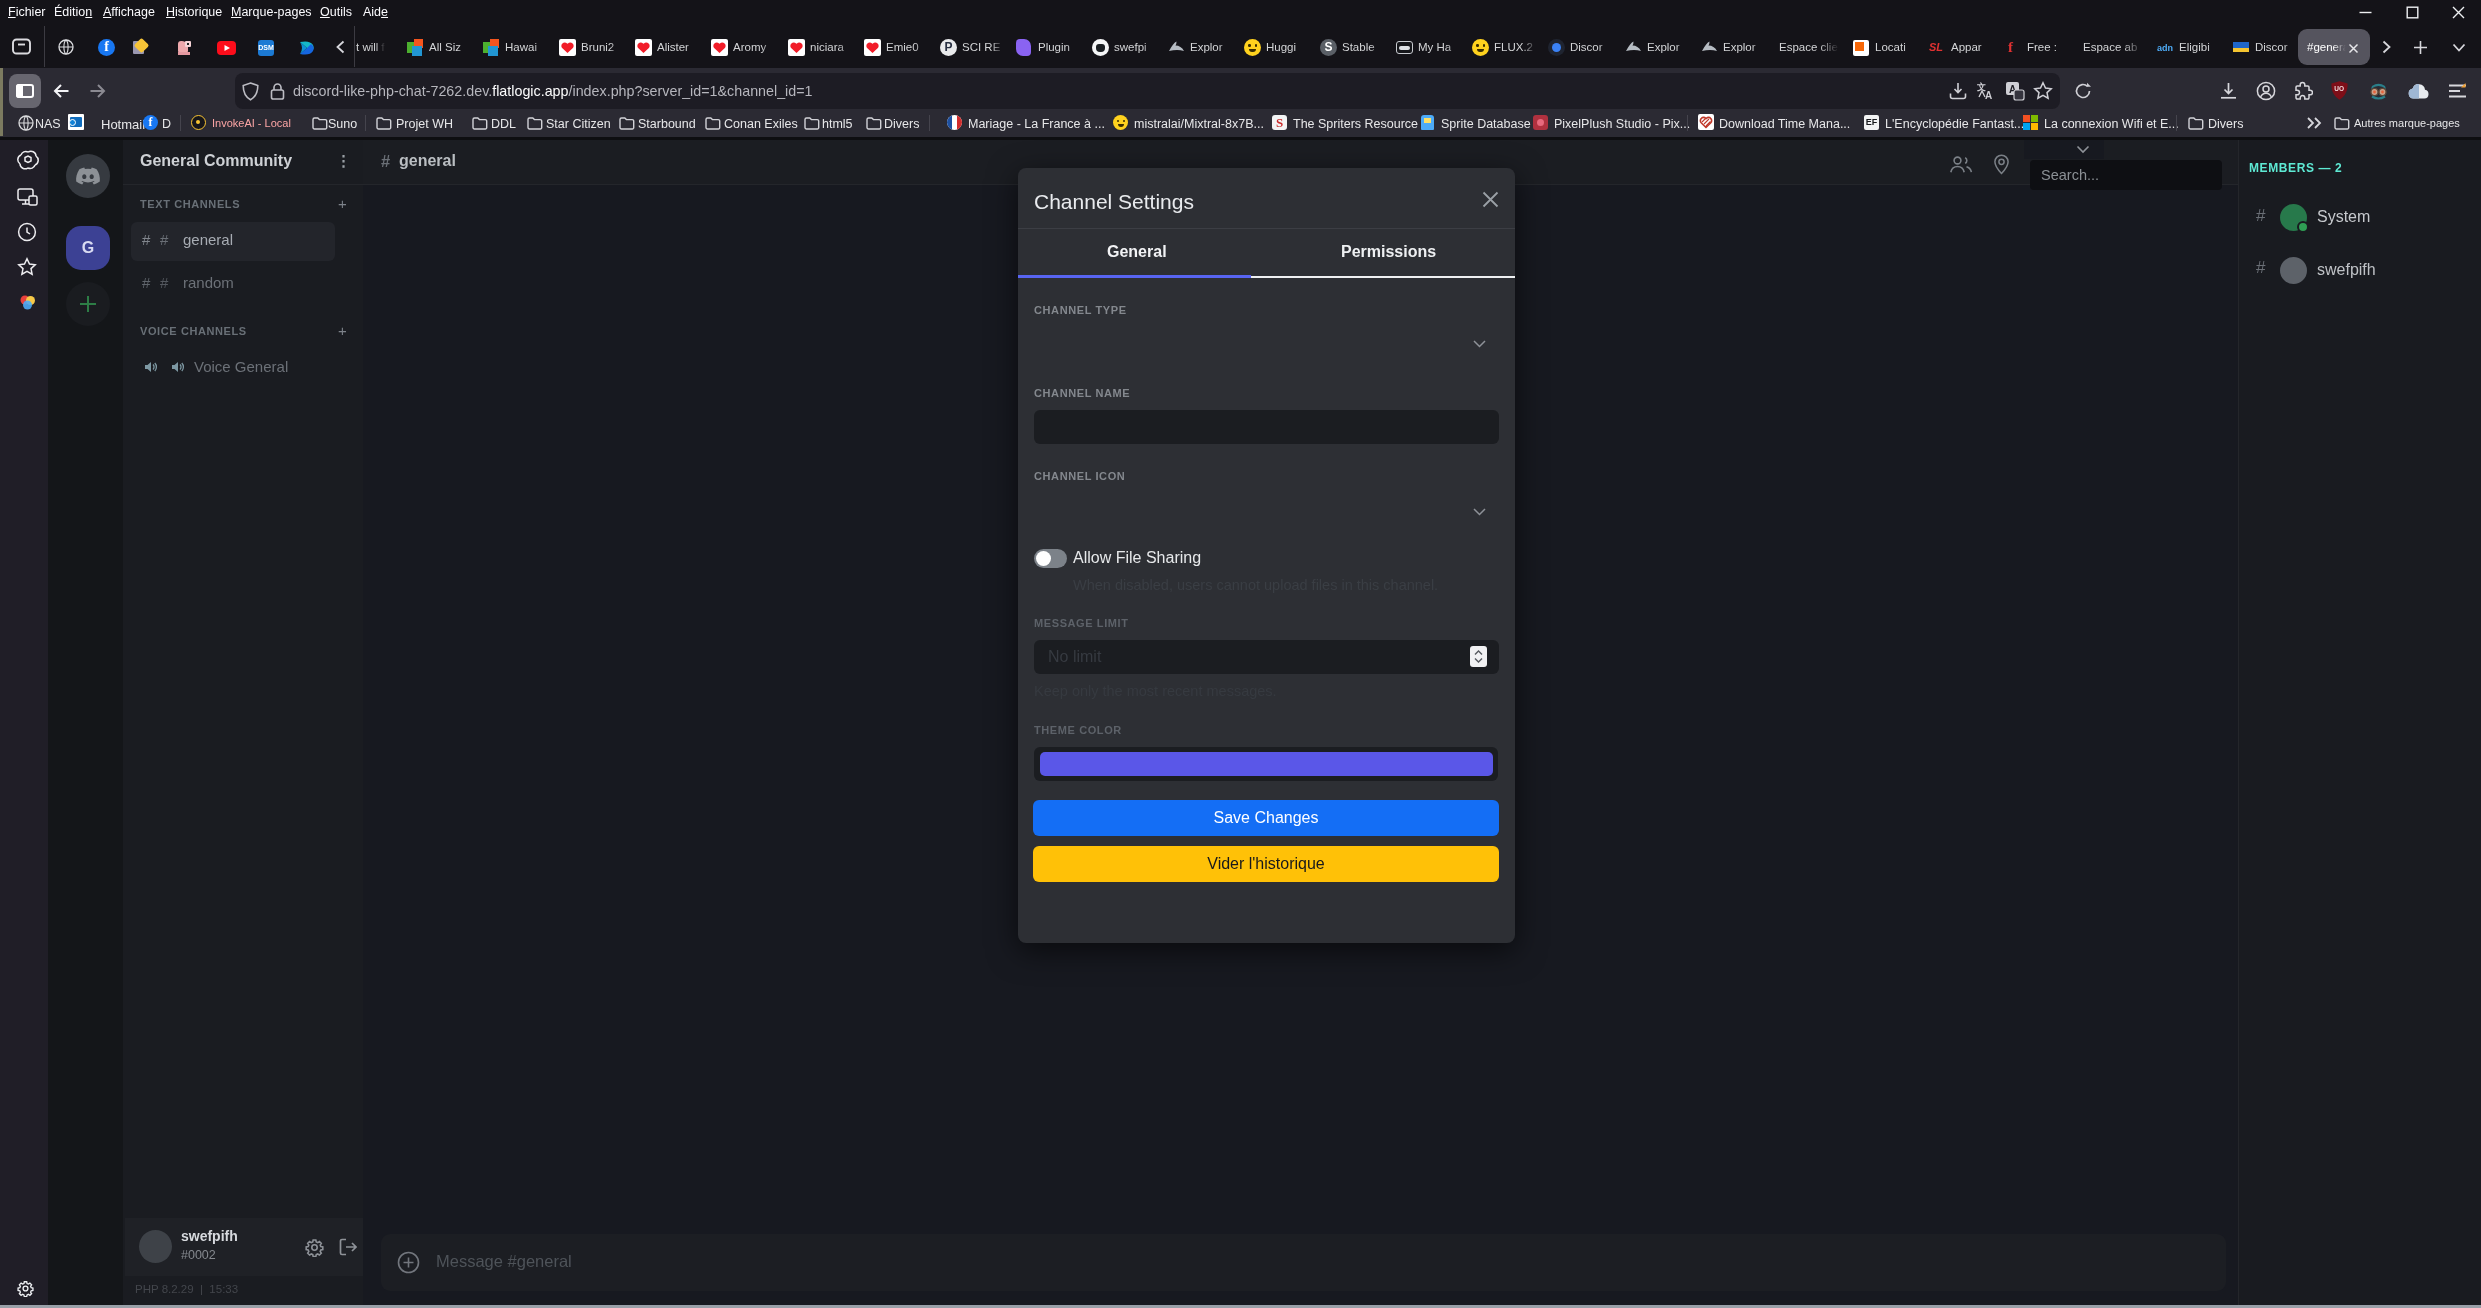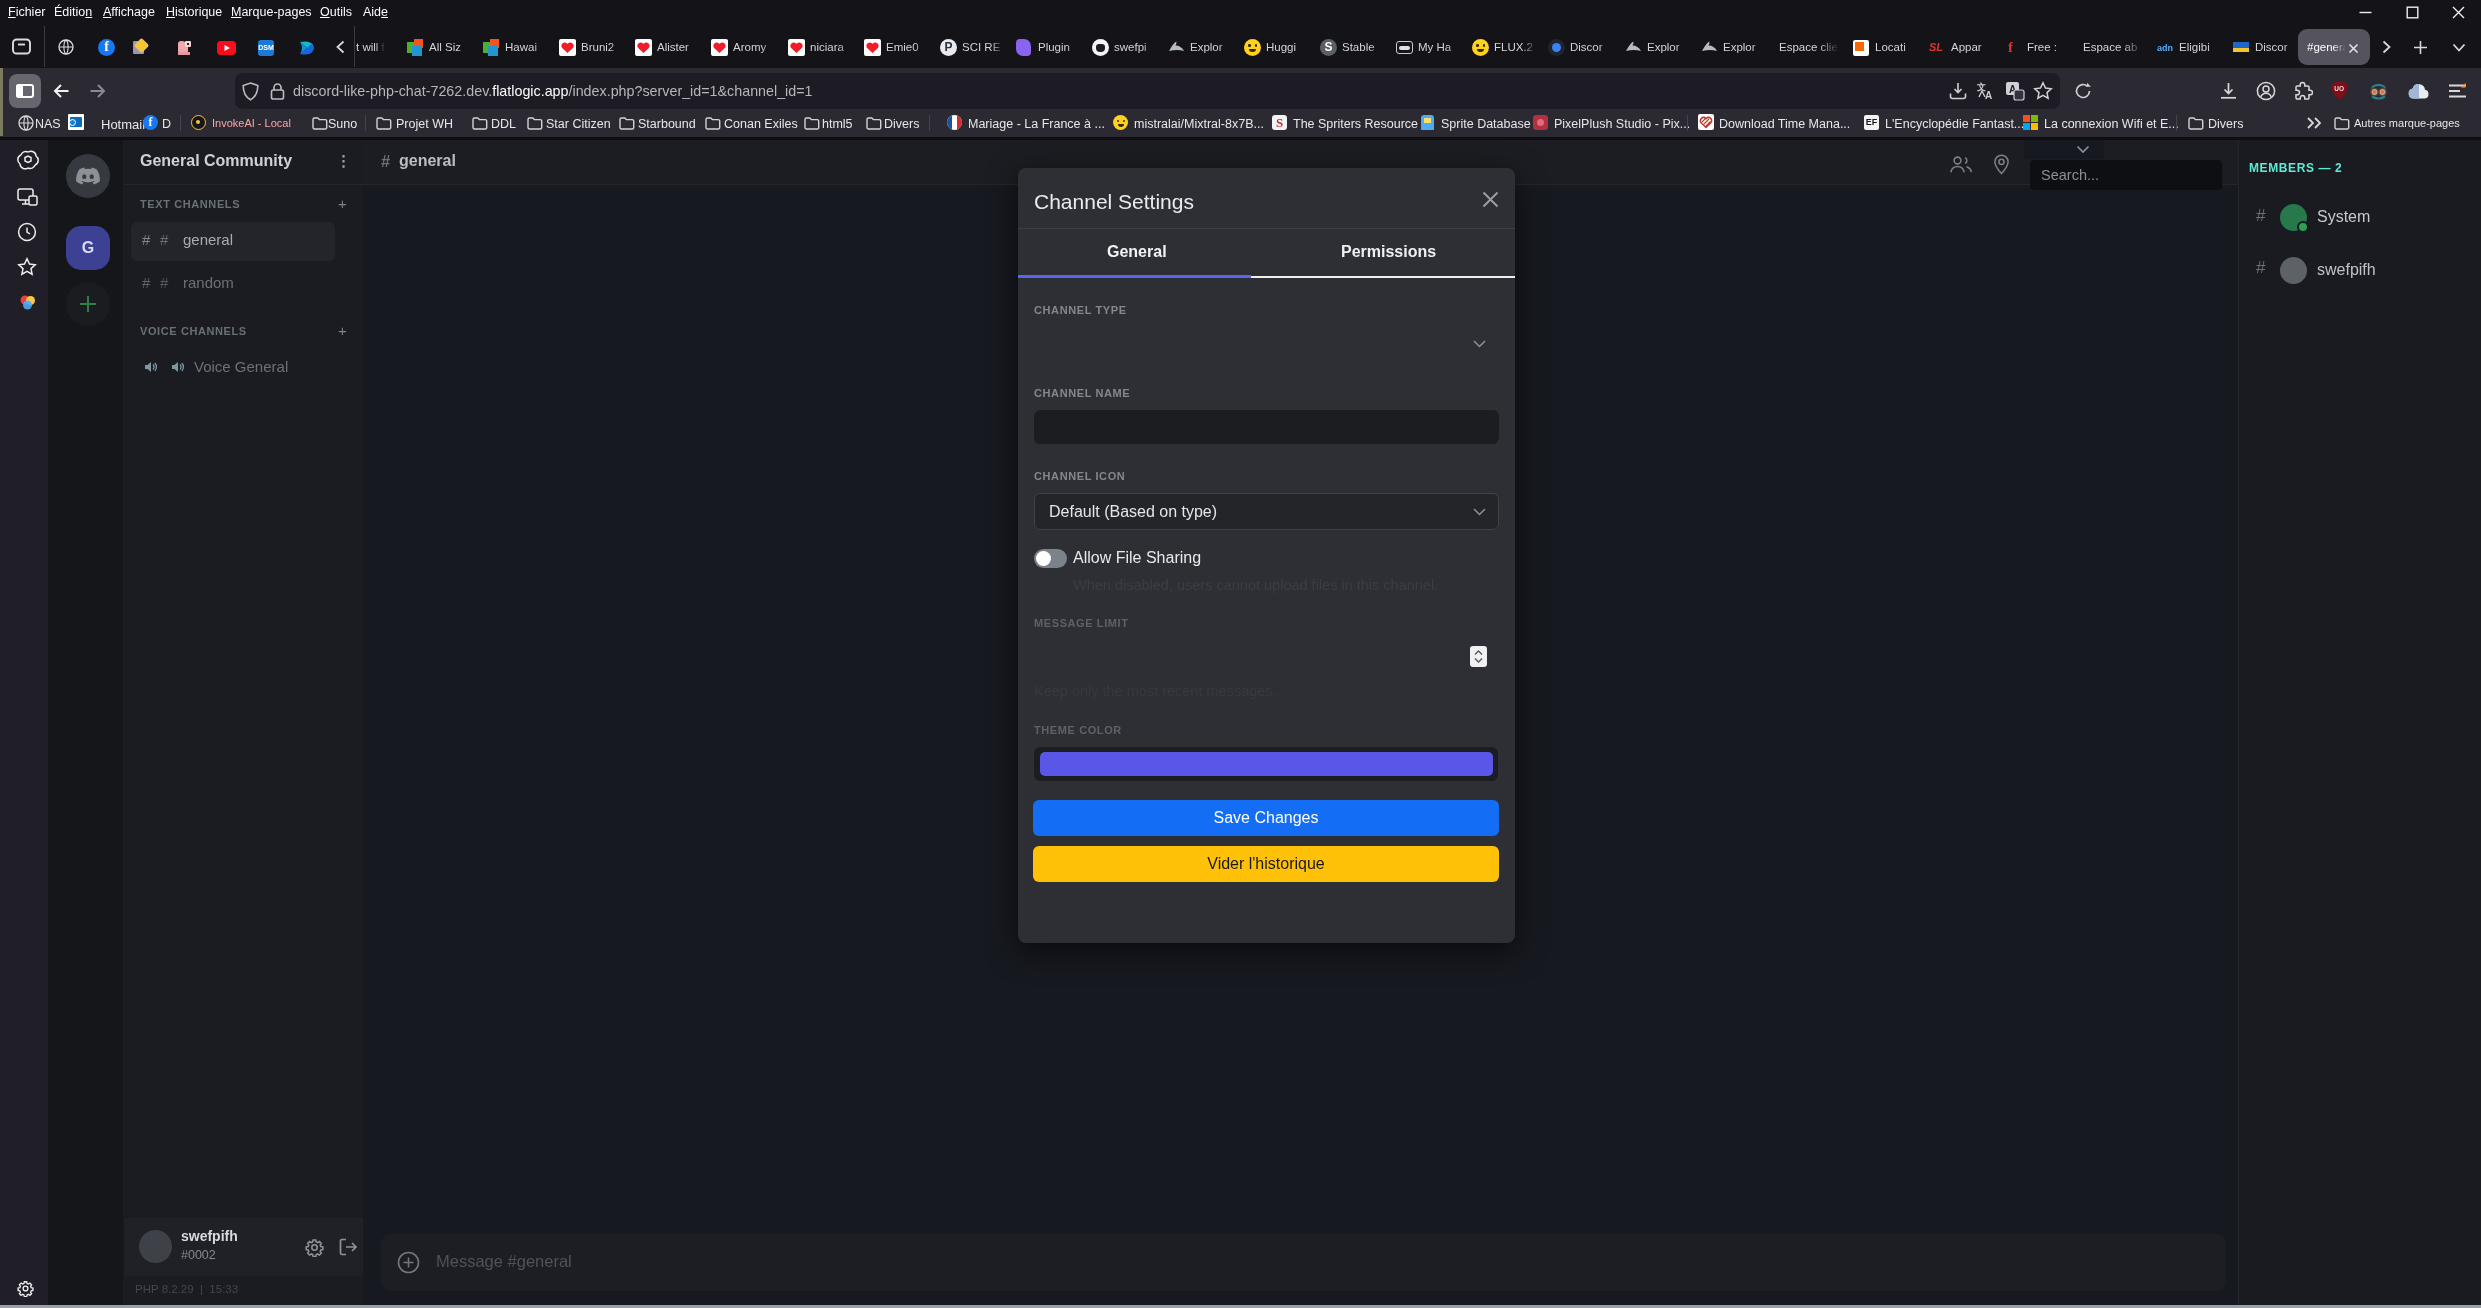--- a/index.html
+++ b/index.html
@@ -508,30 +508,30 @@
     <div class="abs" style="left:323px;top:75px;font-size:16px;font-weight:bold;color:#eef0f2">Permissions</div>
     <div class="abs" style="left:0;top:107px;width:233px;height:3px;background:#5865f2"></div>
     <div class="abs" style="left:233px;top:108px;width:264px;height:2px;background:#eef0f2"></div>
     <div class="mlbl" style="left:16px;top:136px">CHANNEL TYPE</div>
     <svg class="abs" style="left:455px;top:172px" width="13" height="8" viewBox="0 0 13 8">
         <path d="M1 1l5.5 5.5L12 1" fill="none" stroke="#8e9298" stroke-width="1.5"></path>
       </svg>
     <div class="mlbl" style="left:16px;top:219px">CHANNEL NAME</div>
     <div class="minp" style="top:242px"></div>
     <div class="mlbl" style="left:16px;top:302px">CHANNEL ICON</div>
-    <div class="msel" style="top:325px">Default (Based on type)</div>
     <svg class="abs" style="left:455px;top:340px" width="13" height="8" viewBox="0 0 13 8">
         <path d="M1 1l5.5 5.5L12 1" fill="none" stroke="#8e9298" stroke-width="1.5"></path>
       </svg>
     <div class="abs" style="left:16px;top:381px;width:33px;height:19px;background:#7c8289;border-radius:10px">
         <div style="position:absolute;left:2px;top:2px;width:15px;height:15px;background:#fff;border-radius:50%"></div>
       </div>
     <div class="abs" style="left:55px;top:381px;font-size:16px;color:#e7e9eb">Allow File Sharing</div>
     <div class="abs" style="left:55px;top:409px;font-size:14.5px;color:#3a3e44">When disabled, users cannot upload files in this channel.</div>
     <div class="mlbl" style="left:16px;top:449px;color:#5d6269">MESSAGE LIMIT</div>
+    <div class="minp" style="top:472px;color:#363a41;font-size:16px;line-height:34px;padding-left:14px">No limit</div>
     <div class="abs" style="left:452px;top:478px;width:17px;height:21px;background:#f1f1f3;border-radius:3px">
         <svg style="position:absolute;left:3px;top:3px" width="11" height="15" viewBox="0 0 11 15">
           <path d="M2 5.5 5.5 2 9 5.5M2 9.5 5.5 13 9 9.5" fill="none" stroke="#55585e" stroke-width="1.4"></path>
         </svg>
       </div>
     <div class="abs" style="left:16px;top:515px;font-size:14.5px;color:#363a40">Keep only the most recent messages.</div>
     <div class="mlbl" style="left:16px;top:556px;color:#5d6269">THEME COLOR</div>
     <div class="abs" style="left:16px;top:579px;width:464px;height:34px;background:#1b1d21;border-radius:6px"></div>
     <div class="abs" style="left:22px;top:584px;width:453px;height:24px;background:#5a57e8;border-radius:5px"></div>
     <div class="mbtn" style="top:632px;background:#146ef5;color:#fff">Save Changes</div>

